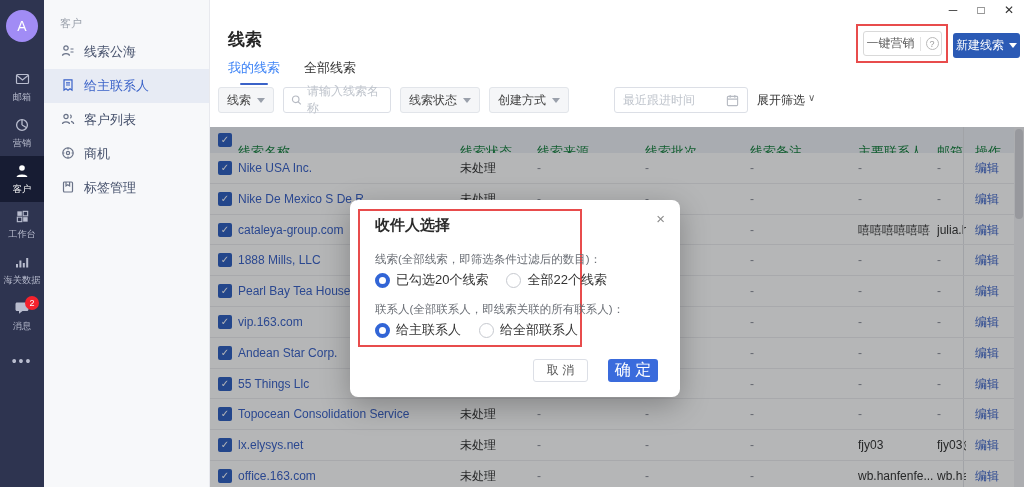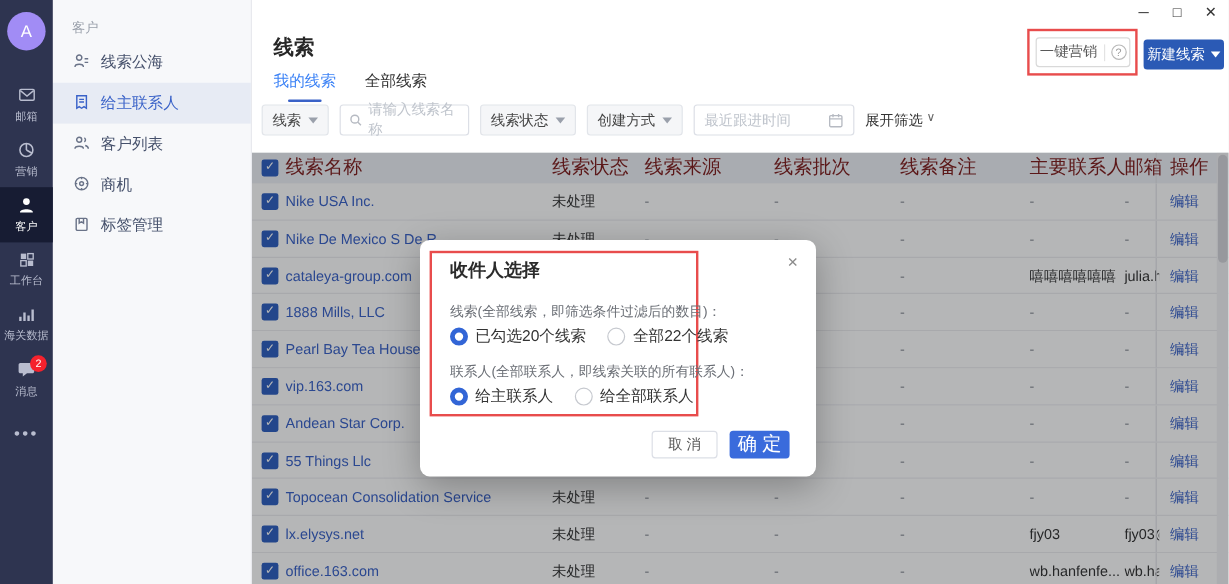--- a/index.html
+++ b/index.html
@@ -55,28 +55,28 @@
   .tab.active { color:#3b82f6; }
   .tab.active::after { content:""; position:absolute; left:50%; transform:translateX(-50%); bottom:0;
                        width:28px; height:2px; background:#3a62c8; border-radius:1px; }
 
   .filter-bar { position:absolute; left:8px; top:87px; display:flex; align-items:center; gap:9px; }
   .fctl { height:26px; border-radius:3px; font-size:12px; display:flex; align-items:center; }
   .f-drop { background:#f5f6f8; border:1px solid #e2e5ea; color:#444; padding:0 8px; gap:6px; cursor:pointer; }
   .f-drop .caret-down { border-top-color:#9aa0ab; }
   .f-search { width:108px; background:#fff; border:1px solid #dcdfe6; padding:0 7px; gap:5px; color:#bfc4cc; cursor:text; }
   .f-date { background:#fff; border:1px solid #dcdfe6; padding:0 8px; justify-content:space-between; color:#bfc4cc; cursor:text; }
-  .f-date1 { width:138px; } .f-date2 { width:134px; }
+  .f-date1 { width:138px; } .f-date2 { width:134px;margin-left:36px; }
   .f-expand { font-size:12px; color:#333; cursor:pointer; display:flex; align-items:flex-start; gap:3px;font-family:Liberation Serif, serif; }
   .f-expand .vee { font-size:10px; color:#666; }
 
   
   .table-area { position:absolute; left:0; top:127px; width:814px; height:360px; overflow:hidden; background:#fff; }
   .t-header { position:absolute; left:0; top:0; width:814px; height:26px; background:#eef1f6; }
-  .t-header .hcell { position:absolute; top:0; height:26px; line-height:26px; font-size:16px; color:#7f1d1d; white-space:nowrap; }
+  .t-header .hcell { position:absolute; top:12px; height:26px; line-height:26px; font-size:13px; color:#15803d; white-space:nowrap; }
   .t-rows { position:absolute; left:0; top:26px; width:814px; }
   .t-row { position:absolute; left:0; width:814px; height:30.8px; background:#fff; border-bottom:1px solid #ececf0; }
   .t-cell { position:absolute; top:0; height:30.8px; line-height:30.8px; font-size:12px; color:#333;
             white-space:nowrap; overflow:hidden; }
   .t-cell.link { color:#3a62c8; cursor:pointer; }
   .t-cell.dim { color:#8a8f98; }
   .cb { position:absolute; left:8px; top:8px; width:14px; height:14px; background:#2f5fc0; border-radius:2px;
         color:#fff; font-size:10px; line-height:14px; text-align:center; cursor:pointer; }
   .t-header .cb { top:6px; }
   .action-sep { position:absolute; left:753px; top:0; bottom:0; width:1px; background:#e3e4e8; }
@@ -90,21 +90,21 @@
   .modal-redbox { position:absolute; left:8px; top:9px; width:224px; height:138px; border:2px solid #e84c4c; pointer-events:none; }
   .m-title { position:absolute; left:25px; top:16px; font-size:15px; color:#2b2b2b; font-weight:bold; }
   .m-close { position:absolute; right:15px; top:10px; font-size:15px; color:#8c8c8c; cursor:pointer; }
   .m-label { position:absolute; left:25px; font-size:11.5px; color:#6b6f76; white-space:nowrap; }
   .m-lab1 { top:52px; } .m-lab2 { top:102px; }
   .m-radios { position:absolute; left:25px; display:flex; gap:18px; align-items:center; }
   .m-rad1 { top:71px; } .m-rad2 { top:121px; }
   .radio-opt { display:flex; align-items:center; gap:6px; font-size:13px; color:#333; cursor:pointer; }
   .rdot { width:15px; height:15px; border-radius:50%; background:#fff; border:1px solid #c6c9cf; }
   .rdot.on { border:4.5px solid #3265d6; }
-  .m-footer { position:absolute; right:22px; bottom:15px; display:flex; gap:10px; }
+  .m-footer { position:absolute; right:22px; bottom:15px; display:flex; gap:20px; }
   .btn-cancel { width:55px; height:23px; background:#fff; border:1px solid #dcdfe6; border-radius:3px;
                 font-size:12px; color:#555; cursor:pointer; }
   .btn-confirm { width:50px; height:23px; background:#3a6bdc; border:none; border-radius:3px;
                  font-size:16px; color:#fff; cursor:pointer; }
 </style>
 </head>
 <body>
 
 <aside class="rail">
   <div class="avatar">A</div>

